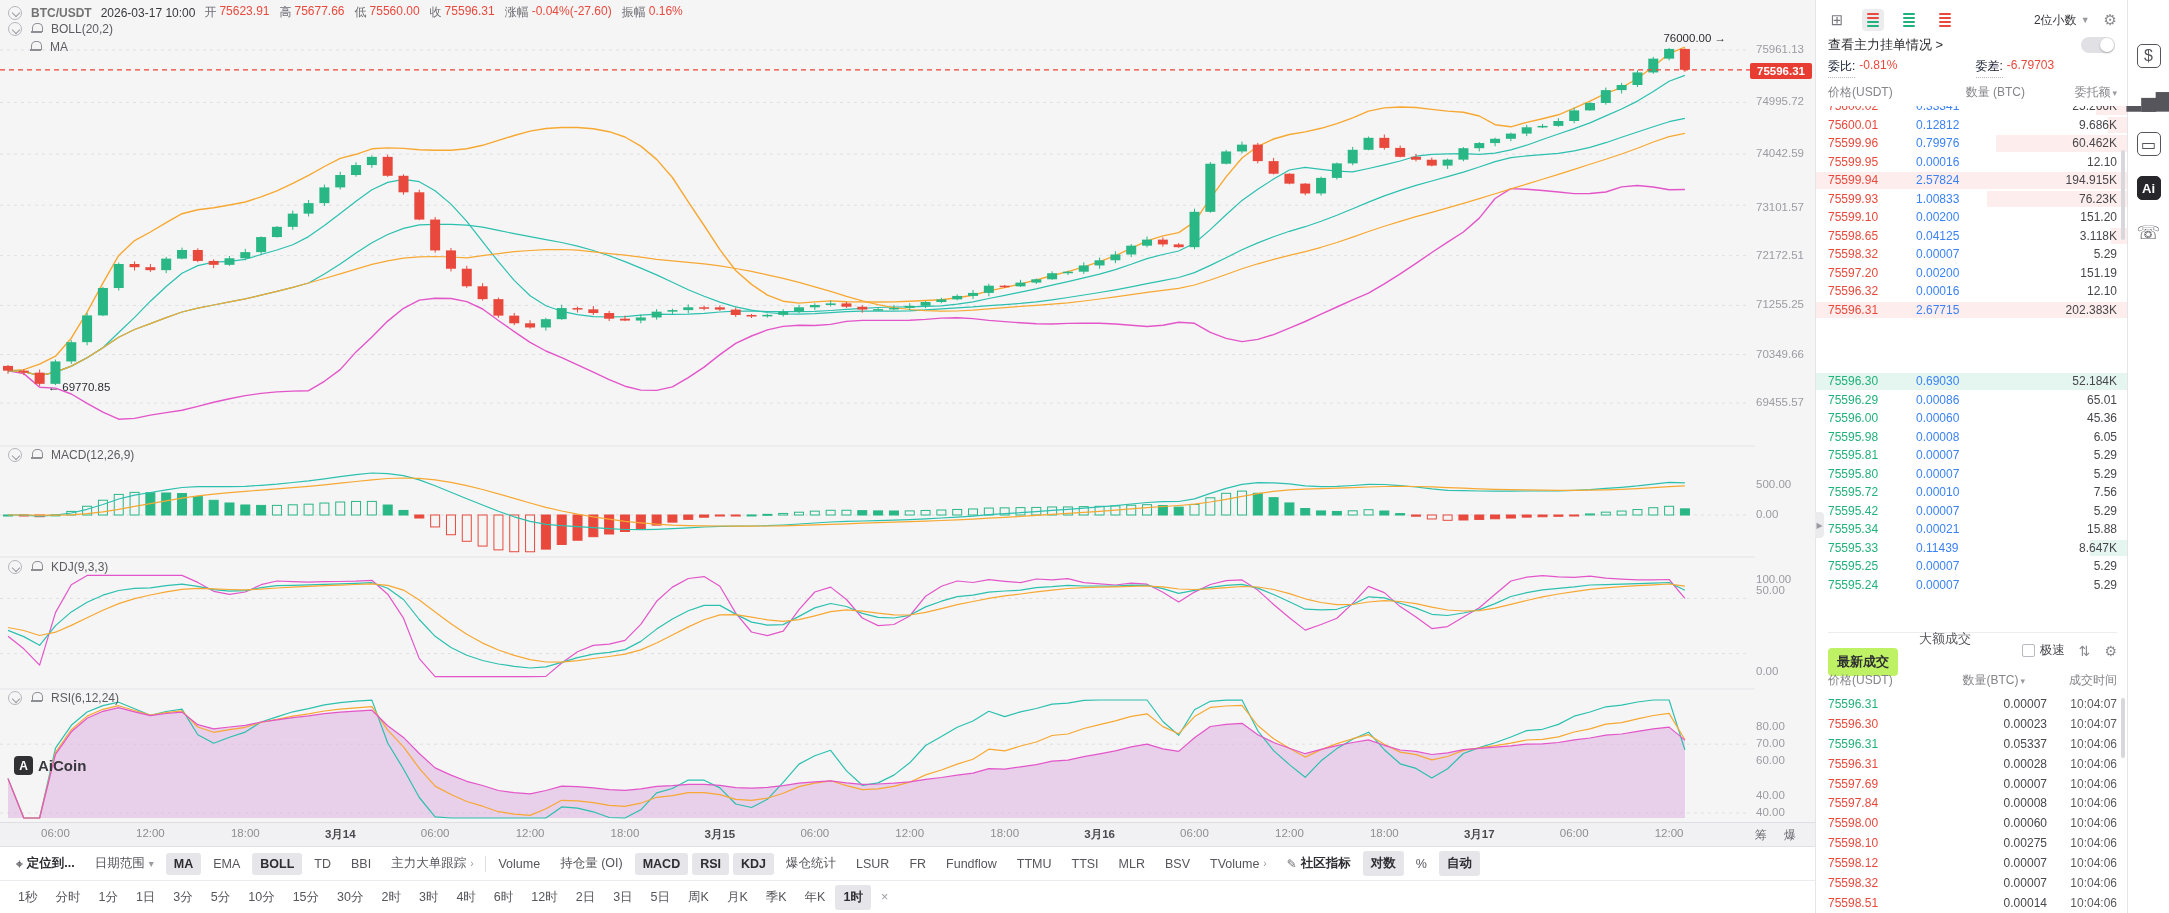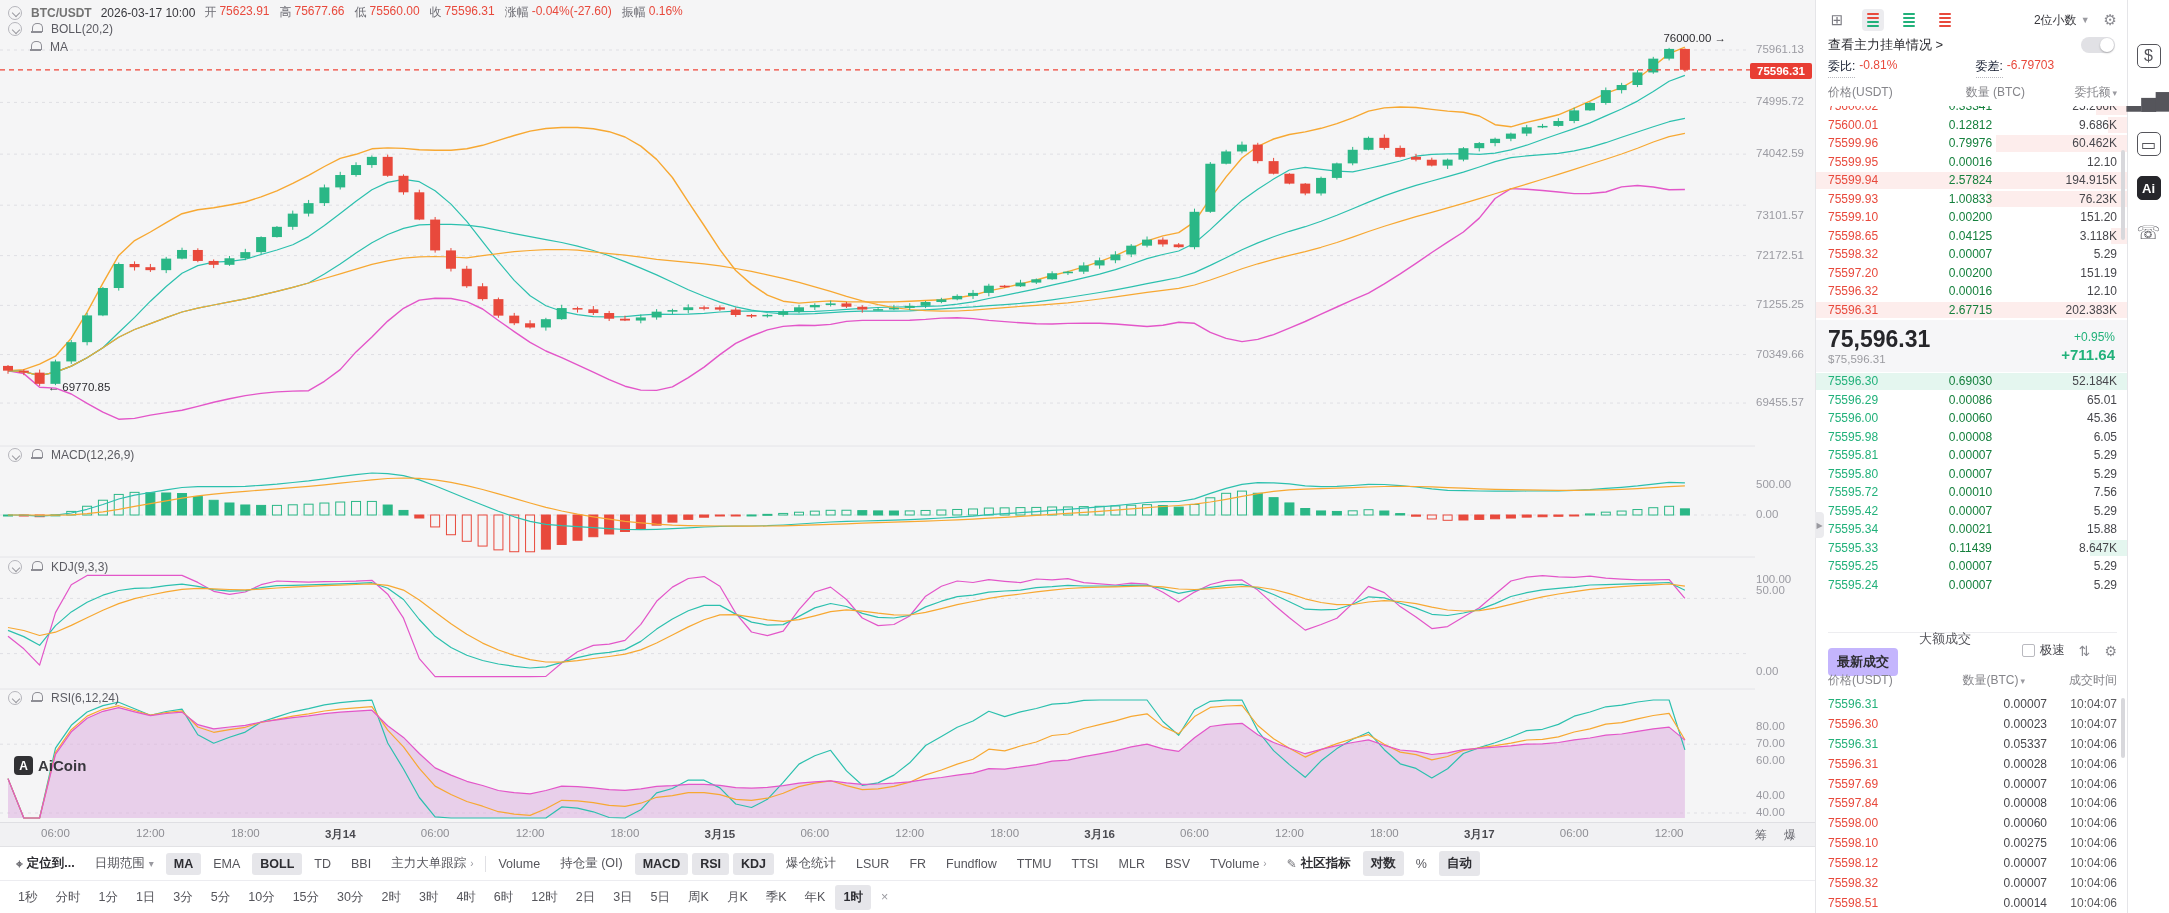--- a/index.html
+++ b/index.html
@@ -78,34 +78,34 @@
   .ob-head{position:absolute;left:12px;right:10px;height:18px;color:#85858a;display:flex;}
   .ob-head .c1{width:88px;} .ob-head .c2{flex:1;text-align:right;} .ob-head .c3{width:92px;text-align:right;}
   .ob-head .sfx{font-size:9px;color:#9a9aa0;margin-left:2px;}
   #ob-colhead{top:84px;}
   .ob-rows{position:absolute;left:0;right:0;overflow:hidden;}
   #asks{top:106px;height:213px;} #bids{top:372px;height:234px;}
   .ob-row{position:relative;height:18.5px;display:flex;align-items:center;padding:0 10px 0 12px;cursor:pointer;}
   .ob-row .depth{position:absolute;right:0;top:1px;bottom:1px;width:var(--depth,0%);}
   #asks .ob-row .depth{background:rgba(235,83,70,.10);}
   #bids .ob-row .depth{background:rgba(33,177,122,.12);}
-  .ob-row .p{width:88px;position:relative;} .ob-row .q{flex:1;text-align:center;color:#15803d;position:relative;}
+  .ob-row .p{width:88px;position:relative;} .ob-row .q{flex:1;text-align:left;color:#3b82f6;position:relative;}
   .ob-row .a{width:92px;text-align:right;color:#47474c;position:relative;}
   #asks .ob-row .p{color:#e8493c;} #bids .ob-row .p{color:#21b17a;}
   .ob-row.clip{margin-top:-9px;}
   #mid-block{position:absolute;left:0;top:320px;width:100%;height:52px;background:#f6f6f8;
     display:flex;align-items:center;padding:0 12px;}
   #mid-price{font-size:23px;font-weight:bold;color:#26262a;line-height:24px;}
   #mid-usd{font-size:11.5px;color:#9b9ba0;margin-top:2px;}
   #mid-right{margin-left:auto;text-align:right;}
   #mid-pct{font-size:12px;color:#21b17a;} #mid-chg{font-size:15px;font-weight:bold;color:#21b17a;margin-top:2px;}
   #trade-tabs{position:absolute;left:12px;right:10px;top:632px;height:30px;display:flex;align-items:center;gap:14px;
     border-top:1px solid #ededf0;padding-top:6px;}
   .tr-tab{padding:5px 9px;border-radius:4px;color:#55555b;font-size:13px;}
-  .tr-tab.active{background:#c4b5fd;color:#2d2d32;font-weight:bold;margin-top:23px;}
+  .tr-tab.active{background:#bef264;color:#2d2d32;font-weight:bold;margin-top:23px;}
   #fast-box{margin-left:auto;display:flex;align-items:center;gap:5px;color:#45454b;font-size:12.5px;}
   #fast-box .cb{width:13px;height:13px;border:1px solid #b9b9bf;border-radius:2px;background:#fff;}
   .sm-ico{color:#8a8a90;font-size:14px;}
   #tr-colhead{top:672px;}
   #trade-rows{position:absolute;left:0;right:0;top:694px;bottom:0;overflow:hidden;}
   .tr-row{height:19.9px;display:flex;align-items:center;padding:0 10px 0 12px;}
   .tr-row .p{width:88px;} .tr-row .q{flex:1;text-align:right;color:#47474c;} .tr-row .t{width:70px;text-align:right;color:#5a5a5e;}
   .tr-row.buy .p{color:#21b17a;} .tr-row.sell .p{color:#e8493c;}
   .vscroll{position:absolute;width:4px;border-radius:2px;background:#d8d8dc;right:2px;}
 
@@ -475,21 +475,21 @@
         <path d="M8.0,778.6L23.8,818.0L39.6,818.0L55.5,754.3L71.3,731.8L87.1,718.2L102.9,711.3L118.7,707.6L134.6,711.8L150.4,715.7L166.2,713.5L182.0,712.1L197.8,724.7L213.7,728.8L229.5,727.0L245.3,725.4L261.1,722.0L276.9,719.9L292.8,717.6L308.6,715.9L324.4,713.7L340.2,712.2L356.0,711.1L371.9,710.2L387.7,725.8L403.5,737.4L419.3,753.5L435.1,767.9L451.0,775.1L466.8,781.3L482.6,785.5L498.4,790.5L514.2,792.7L530.1,793.9L545.9,790.5L561.7,786.2L577.5,786.6L593.3,787.8L609.2,789.7L625.0,790.3L640.8,788.9L656.6,786.3L672.4,785.6L688.3,784.3L704.1,784.3L719.9,785.3L735.7,787.6L751.5,788.2L767.4,787.4L783.2,785.6L799.0,783.1L814.8,781.8L830.6,780.9L846.5,782.8L862.3,784.3L878.1,784.0L893.9,783.2L909.7,781.8L925.6,779.3L941.4,777.5L957.2,775.2L973.0,773.2L988.8,768.7L1004.7,769.2L1020.5,766.8L1036.3,764.7L1052.1,761.1L1067.9,760.2L1083.8,756.7L1099.6,753.9L1115.4,750.9L1131.2,746.8L1147.0,744.1L1162.9,748.8L1178.7,751.4L1194.5,737.7L1210.3,726.5L1226.1,724.4L1242.0,723.3L1257.8,734.7L1273.6,742.5L1289.4,748.3L1305.2,753.7L1321.1,749.3L1336.9,745.6L1352.7,742.5L1368.5,739.9L1384.3,745.3L1400.2,750.0L1416.0,751.4L1431.8,754.5L1447.6,752.8L1463.4,749.6L1479.3,748.3L1495.1,747.1L1510.9,745.8L1526.7,744.1L1542.5,743.8L1558.4,742.5L1574.2,739.8L1590.0,738.0L1605.8,735.1L1621.6,734.0L1637.5,731.4L1653.3,728.8L1669.1,727.1L1684.9,740.1L1684.9,818.0L8.0,818.0Z" fill="#dcaade" stroke="none" stroke-width="1.2" stroke-dasharray="none" stroke-linejoin="round" fill-opacity="0.5"></path>
         <path d="M8.0,778.6L23.8,818.0L39.6,818.0L55.5,748.2L71.3,725.3L87.1,712.0L102.9,705.6L118.7,702.2L134.6,708.7L150.4,715.3L166.2,711.5L182.0,709.1L197.8,734.7L213.7,743.2L229.5,737.3L245.3,732.1L261.1,722.0L276.9,716.9L292.8,711.8L308.6,708.6L324.4,704.9L340.2,702.7L356.0,701.2L371.9,700.1L387.7,743.0L403.5,769.0L419.3,797.5L435.1,816.8L451.0,818.0L466.8,818.0L482.6,818.0L498.4,818.0L514.2,818.0L530.1,818.0L545.9,818.0L561.7,806.9L577.5,808.1L593.3,811.8L609.2,817.5L625.0,818.0L640.8,809.8L656.6,792.9L672.4,788.5L688.3,780.0L704.1,780.2L719.9,787.9L735.7,804.0L751.5,807.5L767.4,799.3L783.2,782.4L799.0,764.1L814.8,755.8L830.6,750.3L846.5,770.9L862.3,785.3L878.1,782.9L893.9,775.1L909.7,762.8L925.6,745.5L941.4,736.4L957.2,727.2L973.0,721.0L988.8,711.3L1004.7,716.6L1020.5,711.9L1036.3,708.5L1052.1,704.1L1067.9,703.2L1083.8,700.3L1099.6,700.0L1115.4,700.0L1131.2,700.0L1147.0,700.0L1162.9,721.5L1178.7,735.3L1194.5,709.8L1210.3,701.3L1226.1,700.2L1242.0,700.0L1257.8,730.8L1273.6,750.6L1289.4,764.6L1305.2,777.3L1321.1,760.8L1336.9,748.6L1352.7,739.2L1368.5,732.2L1384.3,749.7L1400.2,763.8L1416.0,768.4L1431.8,778.0L1447.6,768.8L1463.4,753.5L1479.3,747.6L1495.1,742.7L1510.9,737.0L1526.7,730.6L1542.5,729.3L1558.4,724.4L1574.2,716.2L1590.0,712.0L1605.8,706.8L1621.6,705.1L1637.5,702.0L1653.3,700.0L1669.1,700.0L1684.9,749.9" fill="none" stroke="#2cc0ae" stroke-width="1.2" stroke-dasharray="none" stroke-linejoin="round"></path>
         <path d="M8.0,778.6L23.8,818.0L39.6,818.0L55.5,752.3L71.3,729.7L87.1,716.1L102.9,709.3L118.7,705.7L134.6,710.5L150.4,715.1L166.2,712.6L182.0,710.9L197.8,727.0L213.7,732.3L229.5,729.7L245.3,727.3L261.1,722.3L276.9,719.4L292.8,716.1L308.6,713.9L324.4,711.0L340.2,709.1L356.0,707.8L371.9,706.7L387.7,730.2L403.5,746.9L419.3,768.4L435.1,786.1L451.0,794.5L466.8,801.5L482.6,806.2L498.4,811.7L514.2,814.1L530.1,815.4L545.9,808.8L561.7,800.3L577.5,800.9L593.3,802.6L609.2,805.4L625.0,806.3L640.8,803.2L656.6,797.3L672.4,795.6L688.3,792.6L704.1,792.6L719.9,794.6L735.7,799.3L751.5,800.4L767.4,798.2L783.2,793.2L799.0,786.6L814.8,783.2L830.6,780.8L846.5,785.6L862.3,789.6L878.1,788.8L893.9,786.4L909.7,782.2L925.6,774.9L941.4,770.0L957.2,764.1L973.0,759.3L988.8,749.2L1004.7,750.9L1020.5,746.0L1036.3,742.0L1052.1,735.5L1067.9,734.0L1083.8,728.5L1099.6,724.6L1115.4,720.9L1131.2,716.3L1147.0,713.8L1162.9,726.6L1178.7,733.7L1194.5,716.6L1210.3,707.4L1226.1,706.0L1242.0,705.3L1257.8,725.5L1273.6,738.8L1289.4,748.3L1305.2,757.1L1321.1,749.6L1336.9,743.6L1352.7,738.7L1368.5,734.7L1384.3,744.2L1400.2,752.1L1416.0,754.6L1431.8,759.9L1447.6,756.5L1463.4,750.4L1479.3,747.8L1495.1,745.7L1510.9,743.1L1526.7,740.0L1542.5,739.3L1558.4,736.9L1574.2,732.0L1590.0,728.9L1605.8,724.2L1621.6,722.6L1637.5,718.9L1653.3,715.5L1669.1,713.4L1684.9,739.8" fill="none" stroke="#f7a832" stroke-width="1.2" stroke-dasharray="none" stroke-linejoin="round"></path>
         <path d="M8.0,778.6L23.8,818.0L39.6,818.0L55.5,754.3L71.3,731.8L87.1,718.2L102.9,711.3L118.7,707.6L134.6,711.8L150.4,715.7L166.2,713.5L182.0,712.1L197.8,724.7L213.7,728.8L229.5,727.0L245.3,725.4L261.1,722.0L276.9,719.9L292.8,717.6L308.6,715.9L324.4,713.7L340.2,712.2L356.0,711.1L371.9,710.2L387.7,725.8L403.5,737.4L419.3,753.5L435.1,767.9L451.0,775.1L466.8,781.3L482.6,785.5L498.4,790.5L514.2,792.7L530.1,793.9L545.9,790.5L561.7,786.2L577.5,786.6L593.3,787.8L609.2,789.7L625.0,790.3L640.8,788.9L656.6,786.3L672.4,785.6L688.3,784.3L704.1,784.3L719.9,785.3L735.7,787.6L751.5,788.2L767.4,787.4L783.2,785.6L799.0,783.1L814.8,781.8L830.6,780.9L846.5,782.8L862.3,784.3L878.1,784.0L893.9,783.2L909.7,781.8L925.6,779.3L941.4,777.5L957.2,775.2L973.0,773.2L988.8,768.7L1004.7,769.2L1020.5,766.8L1036.3,764.7L1052.1,761.1L1067.9,760.2L1083.8,756.7L1099.6,753.9L1115.4,750.9L1131.2,746.8L1147.0,744.1L1162.9,748.8L1178.7,751.4L1194.5,737.7L1210.3,726.5L1226.1,724.4L1242.0,723.3L1257.8,734.7L1273.6,742.5L1289.4,748.3L1305.2,753.7L1321.1,749.3L1336.9,745.6L1352.7,742.5L1368.5,739.9L1384.3,745.3L1400.2,750.0L1416.0,751.4L1431.8,754.5L1447.6,752.8L1463.4,749.6L1479.3,748.3L1495.1,747.1L1510.9,745.8L1526.7,744.1L1542.5,743.8L1558.4,742.5L1574.2,739.8L1590.0,738.0L1605.8,735.1L1621.6,734.0L1637.5,731.4L1653.3,728.8L1669.1,727.1L1684.9,740.1" fill="none" stroke="#e356c9" stroke-width="1.2" stroke-dasharray="none" stroke-linejoin="round"></path>
       </svg>
 
     <div id="axis-col">
         <div class="ax-label" style="top: 43px;">75961.13</div>
         <div class="ax-label" style="top: 95.3928px;">74995.72</div>
         <div class="ax-label" style="top: 147.119px;">74042.59</div>
-        <div class="ax-label" style="top: 209px;">73101.57</div>
+        <div class="ax-label" style="top: 201px;">73101.57</div>
         <div class="ax-label" style="top: 248.608px;">72172.51</div>
         <div class="ax-label" style="top: 298.388px;">71255.25</div>
         <div class="ax-label" style="top: 347.534px;">70349.66</div>
         <div class="ax-label" style="top: 396.057px;">69455.57</div>
         <div class="ax-badge" style="top: 62.7988px;">75596.31</div>
         <div class="ax-label" style="top: 478px;">500.00</div>
         <div class="ax-label" style="top: 508px;">0.00</div>
         <div class="ax-label" style="top: 573px;">100.00</div>
         <div class="ax-label" style="top: 584px;">50.00</div>
         <div class="ax-label" style="top: 665px;">0.00</div>
@@ -909,30 +909,20 @@
           <span class="a">12.10</span>
         </div>
         <div class="ob-row" style="--depth: 100%;">
           <span class="depth"></span>
           <span class="p">75596.31</span>
           <span class="q">2.67715</span>
           <span class="a">202.383K</span>
         </div>
       </div>
 
-    <div id="mid-block">
-      <div>
-        <div id="mid-price">75,596.31</div>
-        <div id="mid-usd">$75,596.31</div>
-      </div>
-      <div id="mid-right">
-        <div id="mid-pct">+0.95%</div>
-        <div id="mid-chg">+711.64</div>
-      </div>
-    </div>
 
     <div class="ob-rows" id="bids">
 
     <div class="ob-row" style="--depth: 100%;">
           <span class="depth"></span>
           <span class="p">75596.30</span>
           <span class="q">0.69030</span>
           <span class="a">52.184K</span>
         </div>
         <div class="ob-row" style="--depth: 0%;">

